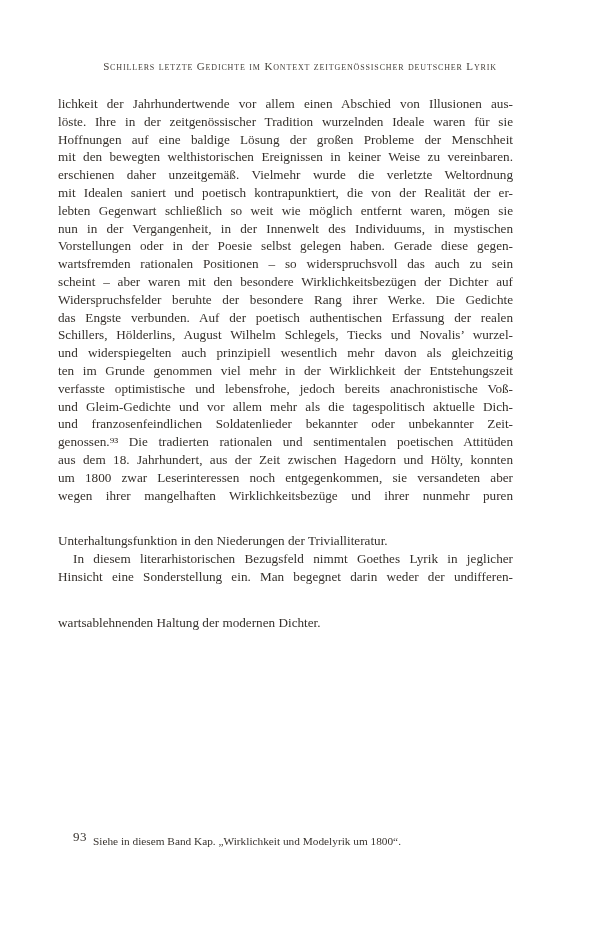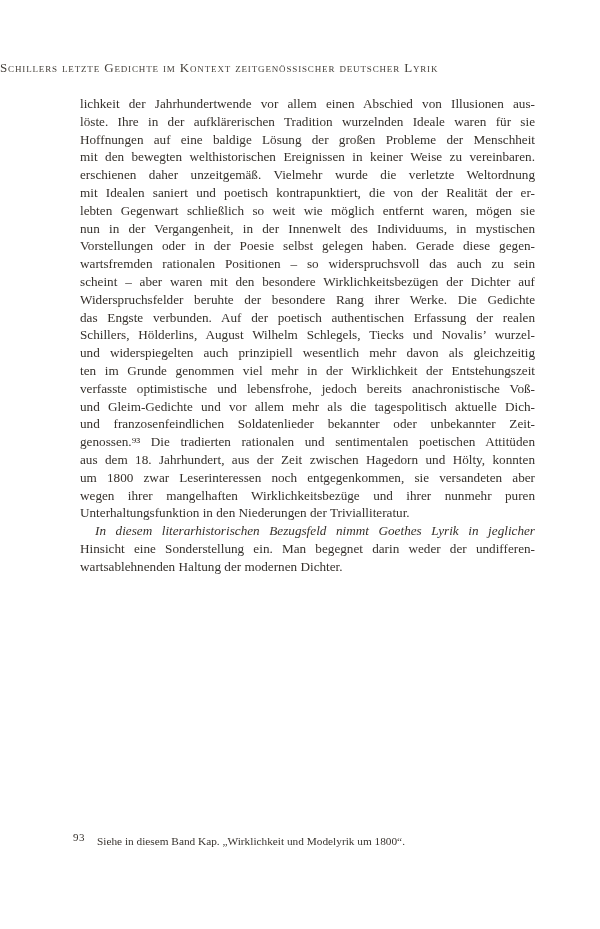--- a/index.html
+++ b/index.html
@@ -10,78 +10,79 @@
     position: relative;
     overflow: hidden;
   }
   .page {
     position: absolute; inset: 0;
     background: #ffffff;
   }
   .running-header {
     position: absolute;
     top: 60px; left: 0; width: 100%;
+    text-align: center;
     font-variant: small-caps;
-    font-size: 13px;
+    font-size: 11px;
     letter-spacing: 0.85px;
     color: #45403a;
   }
   .body-text {
     position: absolute;
-    left: 80px; top: 95px;
+    left: 58px; top: 95px;
     width: 455px;
     font-size: 13.2px;
     line-height: 17.8px;
     color: #35302b;
   }
   .paragraph { margin: 0; }
   .line {
     white-space: nowrap;
     height: 17.8px;
   }
   .line-just {
     text-align: justify;
     text-align-last: justify;
   }
   .line-last {
     text-align: left;
     text-align-last: left;
+    margin-top: 28px;
   }
   .indented .line:first-child {
     text-indent: 15px;
-    font-style: italic;
   }
   .footnote {
     position: absolute;
     left: 73px; top: 830px;
     width: 470px;
     font-size: 11.3px;
     line-height: 14px;
     color: #38332e;
     white-space: nowrap;
   }
   .fn-marker {
-    font-size: 11px;
+    font-size: 13px;
     vertical-align: 4px;
     letter-spacing: 0.5px;
-    margin-right: 12px;
+    margin-right: 6px;
     text-align: right;
   }
 </style>
 </head>
 <body>
 
 <div class="page">
 
   <div class="running-header">Schillers letzte Gedichte im Kontext zeitgenössischer deutscher Lyrik</div>
 
   <div class="body-text">
       <div class="paragraph">
         <div class="line line-just">lichkeit der Jahrhundertwende vor allem einen Abschied von Illusionen aus-</div>
-        <div class="line line-just">löste. Ihre in der aufklärerischen Tradition wurzelnden Ideale waren für sie</div>
+        <div class="line line-just">löste. Ihre in der zeitgenössischer Tradition wurzelnden Ideale waren für sie</div>
         <div class="line line-just">Hoffnungen auf eine baldige Lösung der großen Probleme der Menschheit</div>
         <div class="line line-just">mit den bewegten welthistorischen Ereignissen in keiner Weise zu vereinbaren.</div>
         <div class="line line-just">erschienen daher unzeitgemäß. Vielmehr wurde die verletzte Weltordnung</div>
         <div class="line line-just">mit Idealen saniert und poetisch kontrapunktiert, die von der Realität der er-</div>
         <div class="line line-just">lebten Gegenwart schließlich so weit wie möglich entfernt waren, mögen sie</div>
         <div class="line line-just">nun in der Vergangenheit, in der Innenwelt des Individuums, in mystischen</div>
         <div class="line line-just">Vorstellungen oder in der Poesie selbst gelegen haben. Gerade diese gegen-</div>
         <div class="line line-just">wartsfremden rationalen Positionen – so widerspruchsvoll das auch zu sein</div>
         <div class="line line-just">scheint – aber waren mit den besondere Wirklichkeitsbezügen der Dichter auf</div>
         <div class="line line-just">Widerspruchsfelder beruhte der besondere Rang ihrer Werke. Die Gedichte</div>

